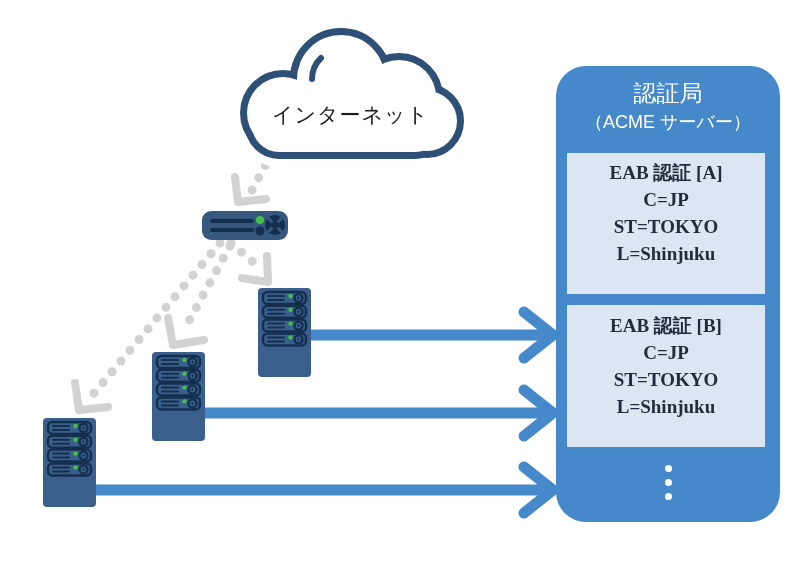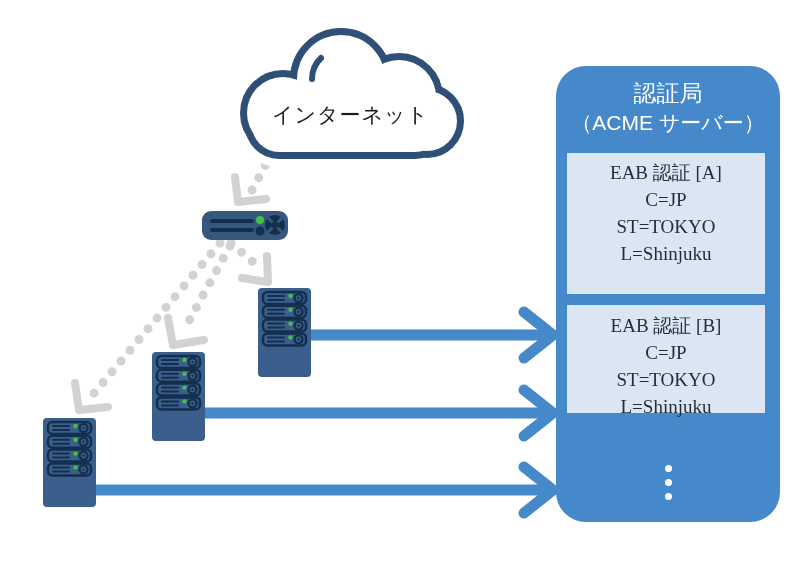--- a/index.html
+++ b/index.html
@@ -13,29 +13,29 @@
     font-size:21px;letter-spacing:1px;color:#1b1b24;
   }
   .panel{
     position:absolute;left:556px;top:66px;width:224px;height:456px;
     background:#4689ca;border-radius:30px;
   }
   .panel-title{
     position:absolute;left:0;top:13px;width:100%;text-align:center;
     color:#ffffff;font-size:23px;line-height:29px;
   }
-  .panel-title .line2{font-size:21px;}
+  .panel-title .line2{font-size:18px;}
   .eab-box{
     position:absolute;left:11px;width:198px;background:#dce6f2;
     text-align:center;color:#1f2c3c;
     font-family:"Liberation Serif","DejaVu Serif",serif;
-    font-size:19px;line-height:27px;
+    font-size:19px;line-height:27px;font-weight:bold;
   }
   .eab-box.box-a{top:87px;height:141px;padding-top:6px;box-sizing:border-box;}
-  .eab-box.box-b{top:239px;height:108px;padding-top:7px;box-sizing:border-box;}
+  .eab-box.box-b{top:239px;height:142px;padding-top:7px;box-sizing:border-box;}
   .panel-dots{position:absolute;left:0;top:392px;width:100%;}
   .panel-dots .dot{
     width:7px;height:7px;border-radius:50%;background:#ffffff;margin:7px auto;
   }
 </style>
 </head>
 <body>
 
 <div class="canvas">
 

